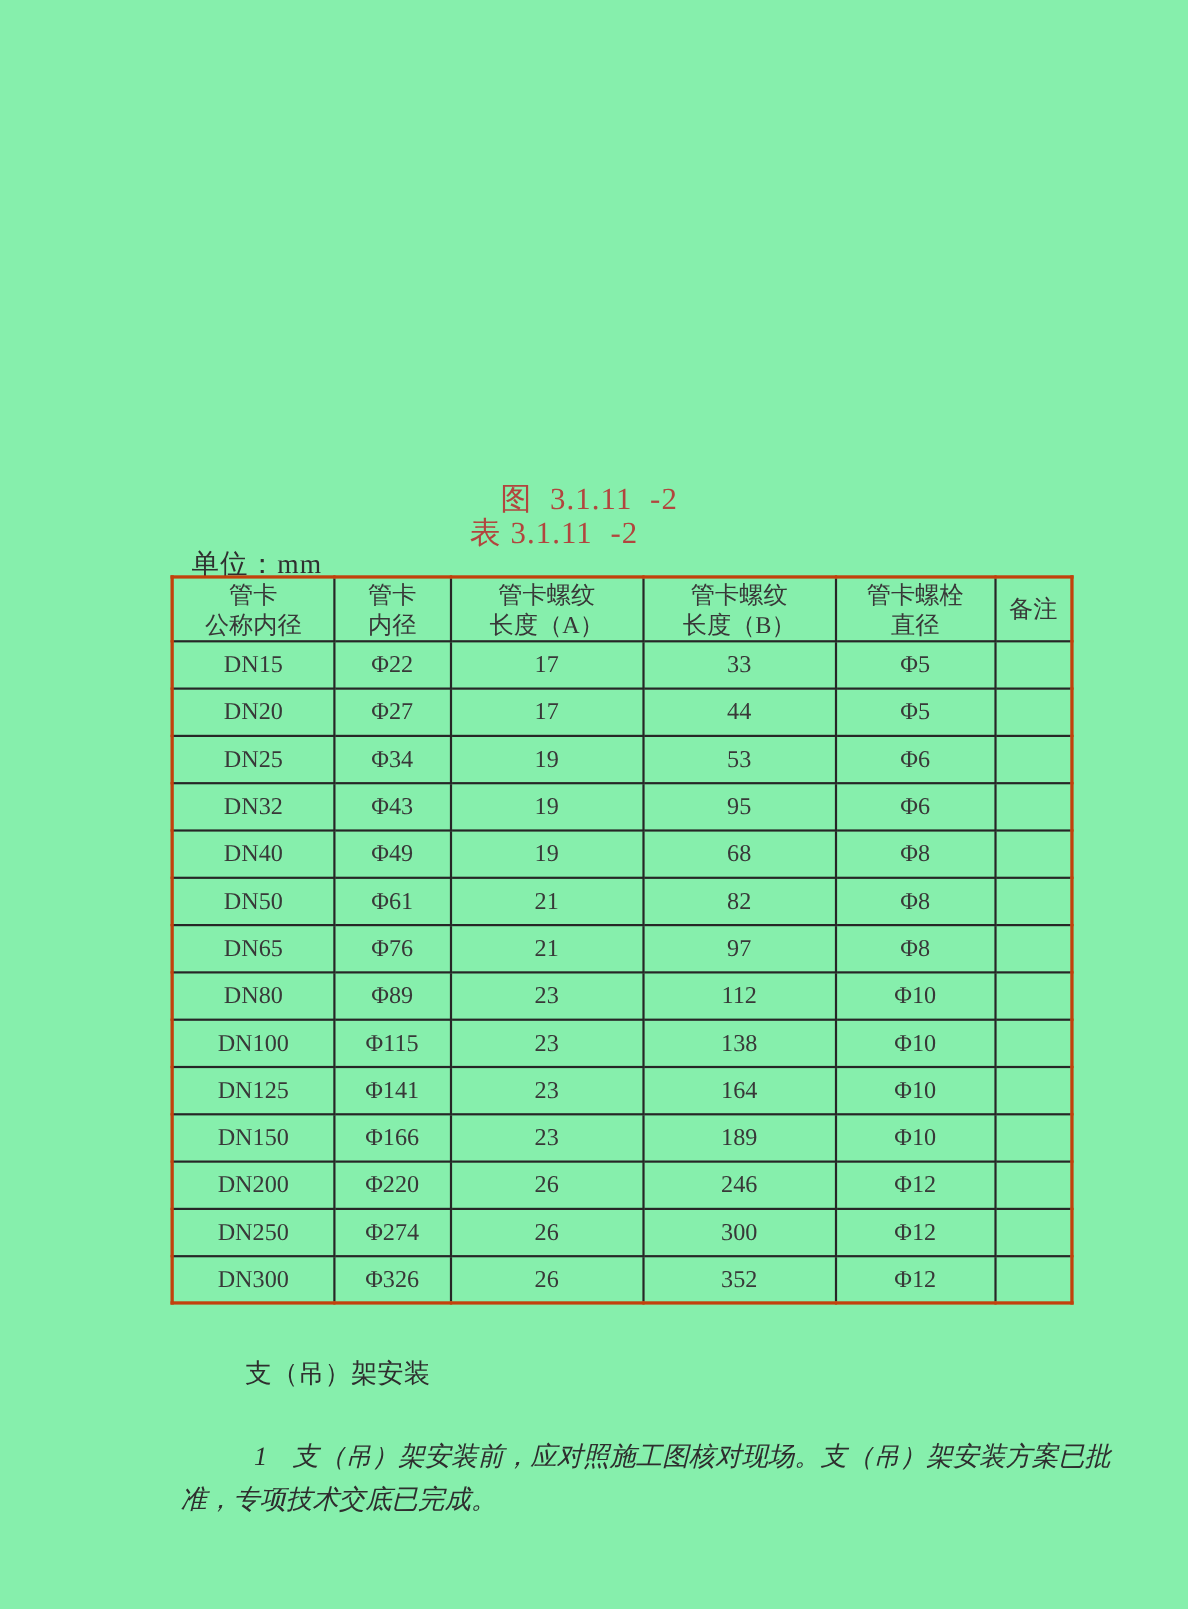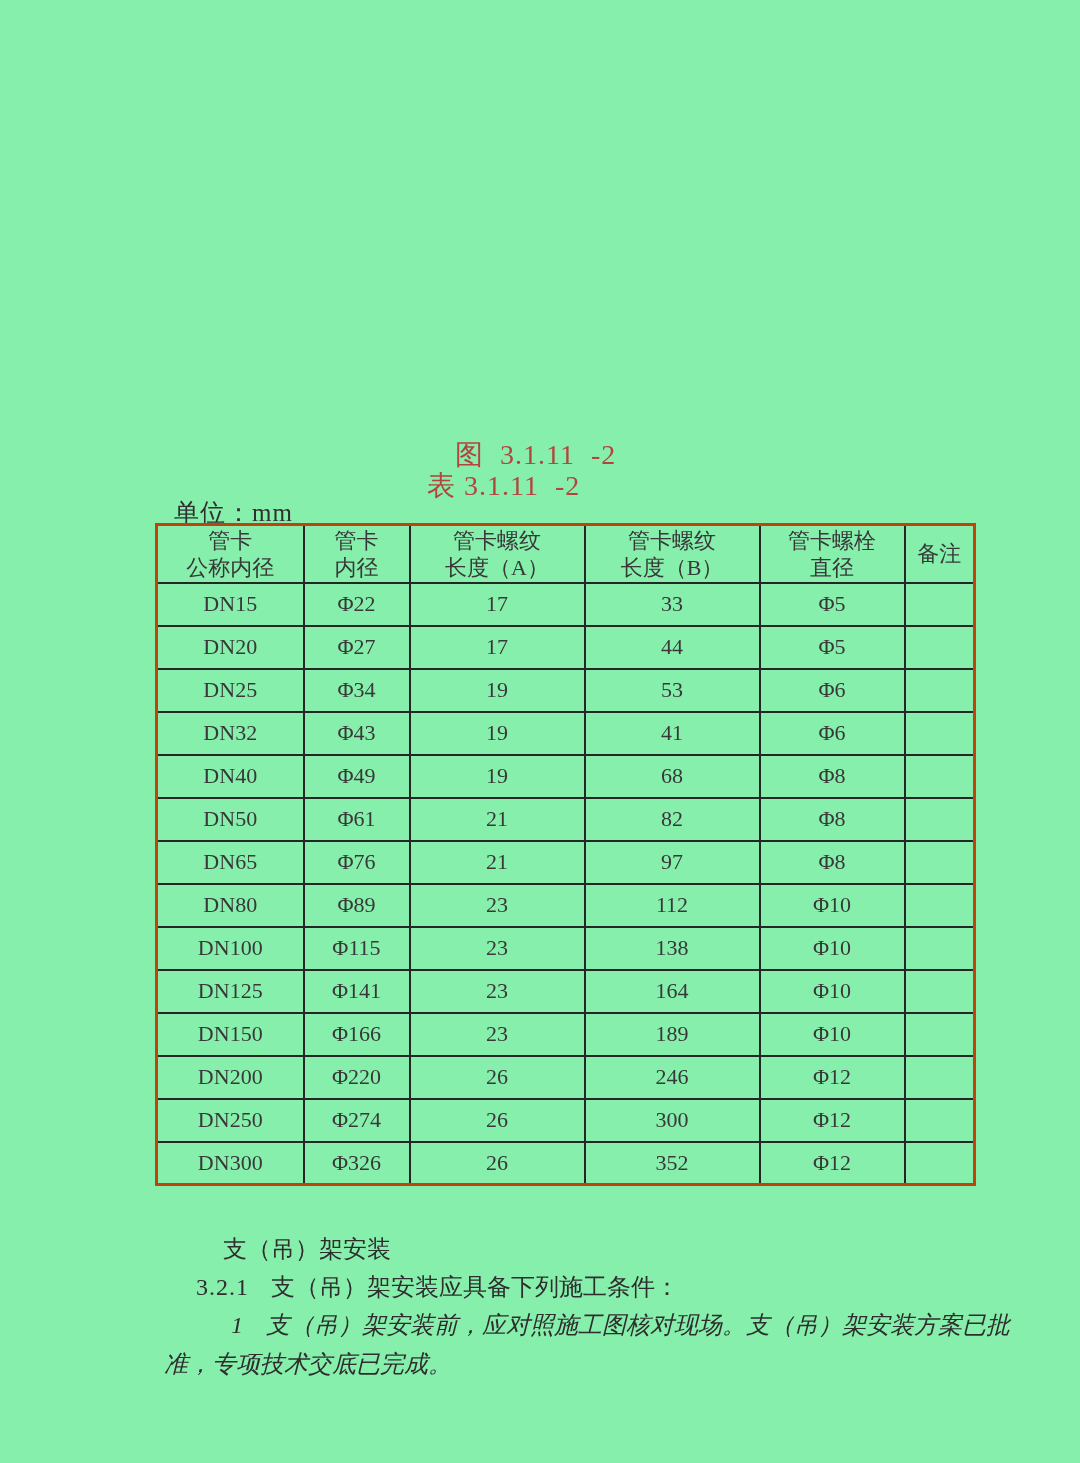--- a/index.html
+++ b/index.html
@@ -139,21 +139,21 @@
           <td>Φ34</td>
           <td>19</td>
           <td>53</td>
           <td>Φ6</td>
           <td></td>
         </tr>
         <tr>
           <td>DN32</td>
           <td>Φ43</td>
           <td>19</td>
-          <td>41</td>
+          <td>95</td>
           <td>Φ6</td>
           <td></td>
         </tr>
         <tr>
           <td>DN40</td>
           <td>Φ49</td>
           <td>19</td>
           <td>68</td>
           <td>Φ8</td>
           <td></td>
@@ -228,23 +228,20 @@
           <td>26</td>
           <td>352</td>
           <td>Φ12</td>
           <td></td>
         </tr>
       </tbody>
   </table>
 
   <div class="bt l1">支（吊）架安装</div>
 
-  <div class="bt l2">
-    <span class="num">3.2.1</span><span>支（吊）架安装应具备下列施工条件：</span>
-  </div>
 
   <div class="bt l3">
     <span class="num">1</span><span>支（吊）架安装前，应对照施工图核对现场。支（吊）架安装方案已批</span>
   </div>
 
   <div class="bt l4">准，专项技术交底已完成。</div>
 
 </div>
 
 </body></html>

